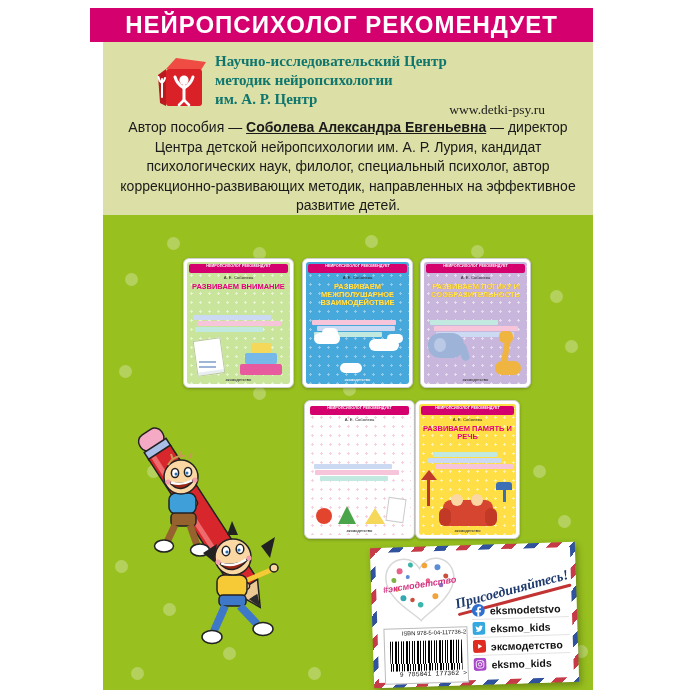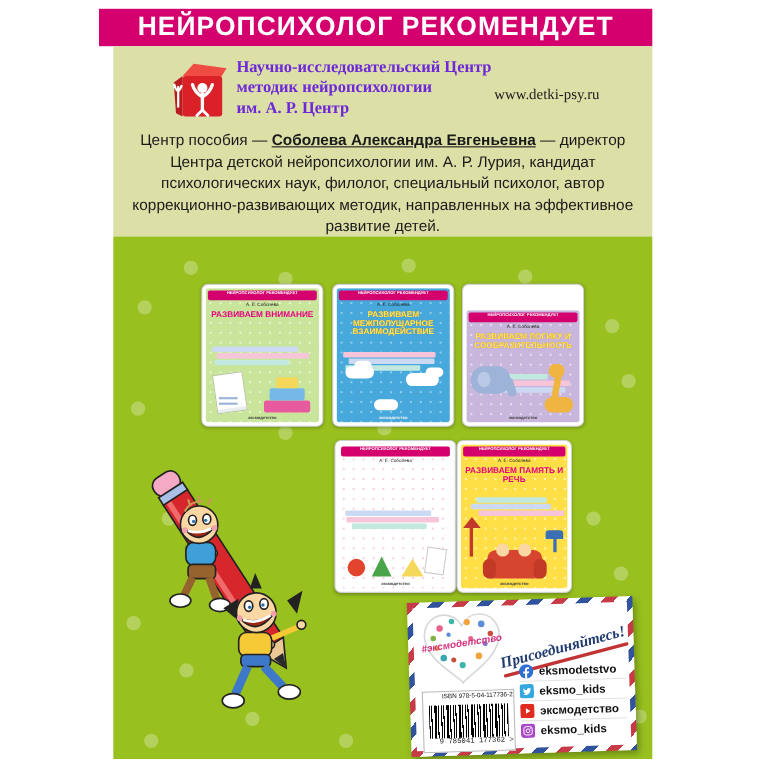--- a/index.html
+++ b/index.html
@@ -6,39 +6,39 @@
   body{width:700px;height:700px;background:#ffffff;font-family:"Liberation Sans",sans-serif;position:relative;overflow:hidden;}
 
   
   .top-banner{position:absolute;left:90px;top:8px;width:503px;height:34px;background:#d4006e;color:#fff;
     font-weight:bold;font-size:24px;line-height:34px;text-align:center;letter-spacing:1px;}
 
   
   .olive{position:absolute;left:103px;top:42px;width:490px;height:173px;background:#dcdfa6;}
   .logo{position:absolute;left:46px;top:11px;width:60px;height:56px;}
   .center-name{position:absolute;left:112px;top:10px;font-family:"Liberation Serif",serif;font-weight:600;
-    font-size:15px;line-height:19px;color:#6d28d9;}
-  .website{position:absolute;right:48px;top:36px;font-family:"Liberation Serif",serif;font-size:13.5px;color:#1c1c1c;}
+    font-size:15px;line-height:19px;color:#0f766e;}
+  .website{position:absolute;right:48px;top:60px;font-family:"Liberation Serif",serif;font-size:13.5px;color:#1c1c1c;}
   .author-par{position:absolute;left:14px;right:14px;top:76px;text-align:center;font-size:14px;line-height:19.5px;color:#1a1a1a;}
   .author-par b{font-weight:bold;text-decoration:underline;}
 
   
   .green{position:absolute;left:103px;top:215px;width:490px;height:475px;background:#98c01f;overflow:hidden;}
   .dot{position:absolute;width:13px;height:13px;border-radius:50%;background:rgba(255,255,255,0.28);}
   .series-heading{position:absolute;left:0;right:0;top:12px;text-align:center;color:#fff;font-weight:bold;
     font-size:17px;letter-spacing:1px;z-index:2;}
 
   
   .book{position:absolute;background:#fff;border:1px solid #cfcfcf;border-radius:6px;padding:3px;
     box-shadow:0 1px 3px rgba(0,0,0,0.25);z-index:3;width:103px;height:122px;}
   .book.tall{height:131px;}
   .bcover{position:absolute;inset:3px;border-radius:3px;overflow:hidden;}
   .c1{background:#c9e49b;background-image:radial-gradient(rgba(255,255,255,0.55) 1px,rgba(0,0,0,0) 1.3px);background-size:9px 9px;}
   .c2{background:#47a8dc;background-image:radial-gradient(rgba(255,255,255,0.4) 1px,rgba(0,0,0,0) 1.3px);background-size:9px 9px;}
-  .c3{background:#c8b6dc;background-image:radial-gradient(rgba(255,255,255,0.55) 1px,rgba(0,0,0,0) 1.3px);background-size:9px 9px;margin-top:20px;}
+  .c3{background:#c8b6dc;background-image:radial-gradient(rgba(255,255,255,0.55) 1px,rgba(0,0,0,0) 1.3px);background-size:9px 9px;}
   .c4{background:#ffffff;background-image:radial-gradient(rgba(240,150,190,0.45) 1px,rgba(0,0,0,0) 1.3px);background-size:9px 9px;}
   .c5{background:#ffdf45;background-image:radial-gradient(rgba(255,255,255,0.6) 1px,rgba(0,0,0,0) 1.3px);background-size:9px 9px;}
   .bbanner{position:absolute;left:2px;right:2px;top:2px;height:9px;background:#d4006e;border-radius:2px;color:#fff;overflow:hidden;}
   .tt{display:block;transform-origin:left top;text-align:center;white-space:nowrap;}
   .s38{width:263%;font-size:10px;transform:scale(0.38);font-weight:bold;}
   .s42{width:238%;font-size:10px;transform:scale(0.42);}
   .bauthor{position:absolute;left:0;right:0;top:13px;color:#222;height:6px;}
   .btitle{position:absolute;left:3px;right:3px;top:21px;}
   .btitle .in{display:block;width:133.3%;transform:scale(0.75);transform-origin:left top;
     text-align:center;font-weight:bold;font-size:10px;line-height:10.5px;}
@@ -94,21 +94,21 @@
     <path d="M35 35 Q42 31 44 24" stroke="#fff" stroke-width="3" fill="none" stroke-linecap="round"></path>
     <path d="M35 47 L30 52 M35 47 L40 52" stroke="#fff" stroke-width="2.6" fill="none" stroke-linecap="round"></path>
     <path d="M13 26 L13 44 M13 30 Q10 28 9.5 24 M13 30 Q15.5 28 16 25" stroke="#fff" stroke-width="2" fill="none" stroke-linecap="round"></path>
   </svg>
   <div class="center-name">
     <div>Научно-исследовательский Центр</div>
     <div>методик нейропсихологии</div>
     <div>им. А. Р. Центр</div>
   </div>
   <div class="website">www.detki-psy.ru</div>
-  <div class="author-par"><span>Центр пособия — </span><b>Соболева Александра Евгеньевна</b><span> — директор Центра детской нейропсихологии им. А. Р. Лурия, кандидат психологических наук, филолог, специальный психолог, автор коррекционно-развивающих методик, направленных на эффективное развитие детей.</span></div>
+  <div class="author-par"><span>Автор пособия — </span><b>Соболева Александра Евгеньевна</b><span> — директор Центра детской нейропсихологии им. А. Р. Лурия, кандидат психологических наук, филолог, специальный психолог, автор коррекционно-развивающих методик, направленных на эффективное развитие детей.</span></div>
 </div>
 
 <div class="green">
   <div class="dot" style="left:22px;top:58px"></div>
   <div class="dot" style="left:64px;top:22px"></div>
   <div class="dot" style="left:150px;top:32px"></div>
   <div class="dot" style="left:262px;top:20px"></div>
   <div class="dot" style="left:368px;top:30px"></div>
   <div class="dot" style="left:447px;top:75px"></div>
   <div class="dot" style="left:462px;top:125px"></div>

